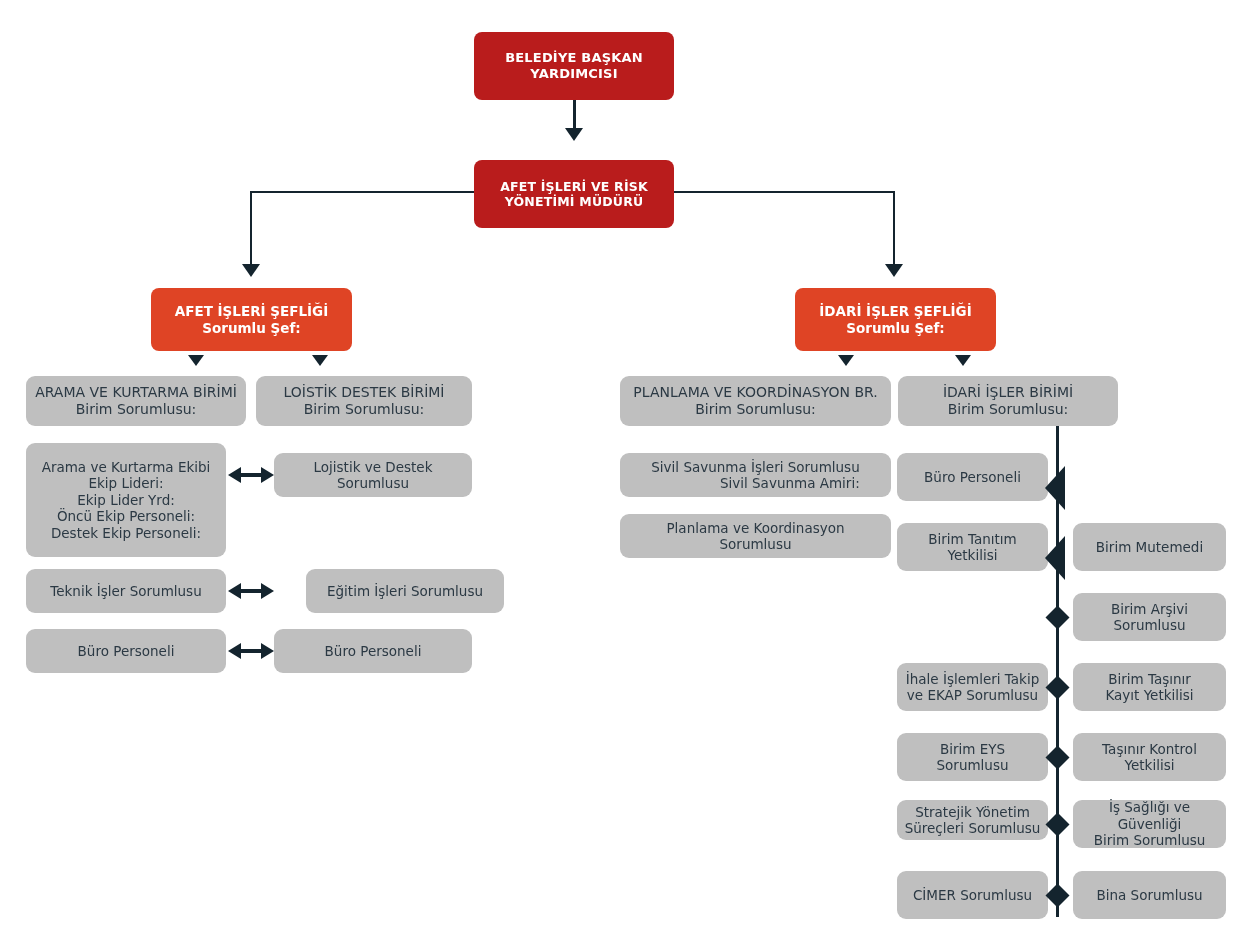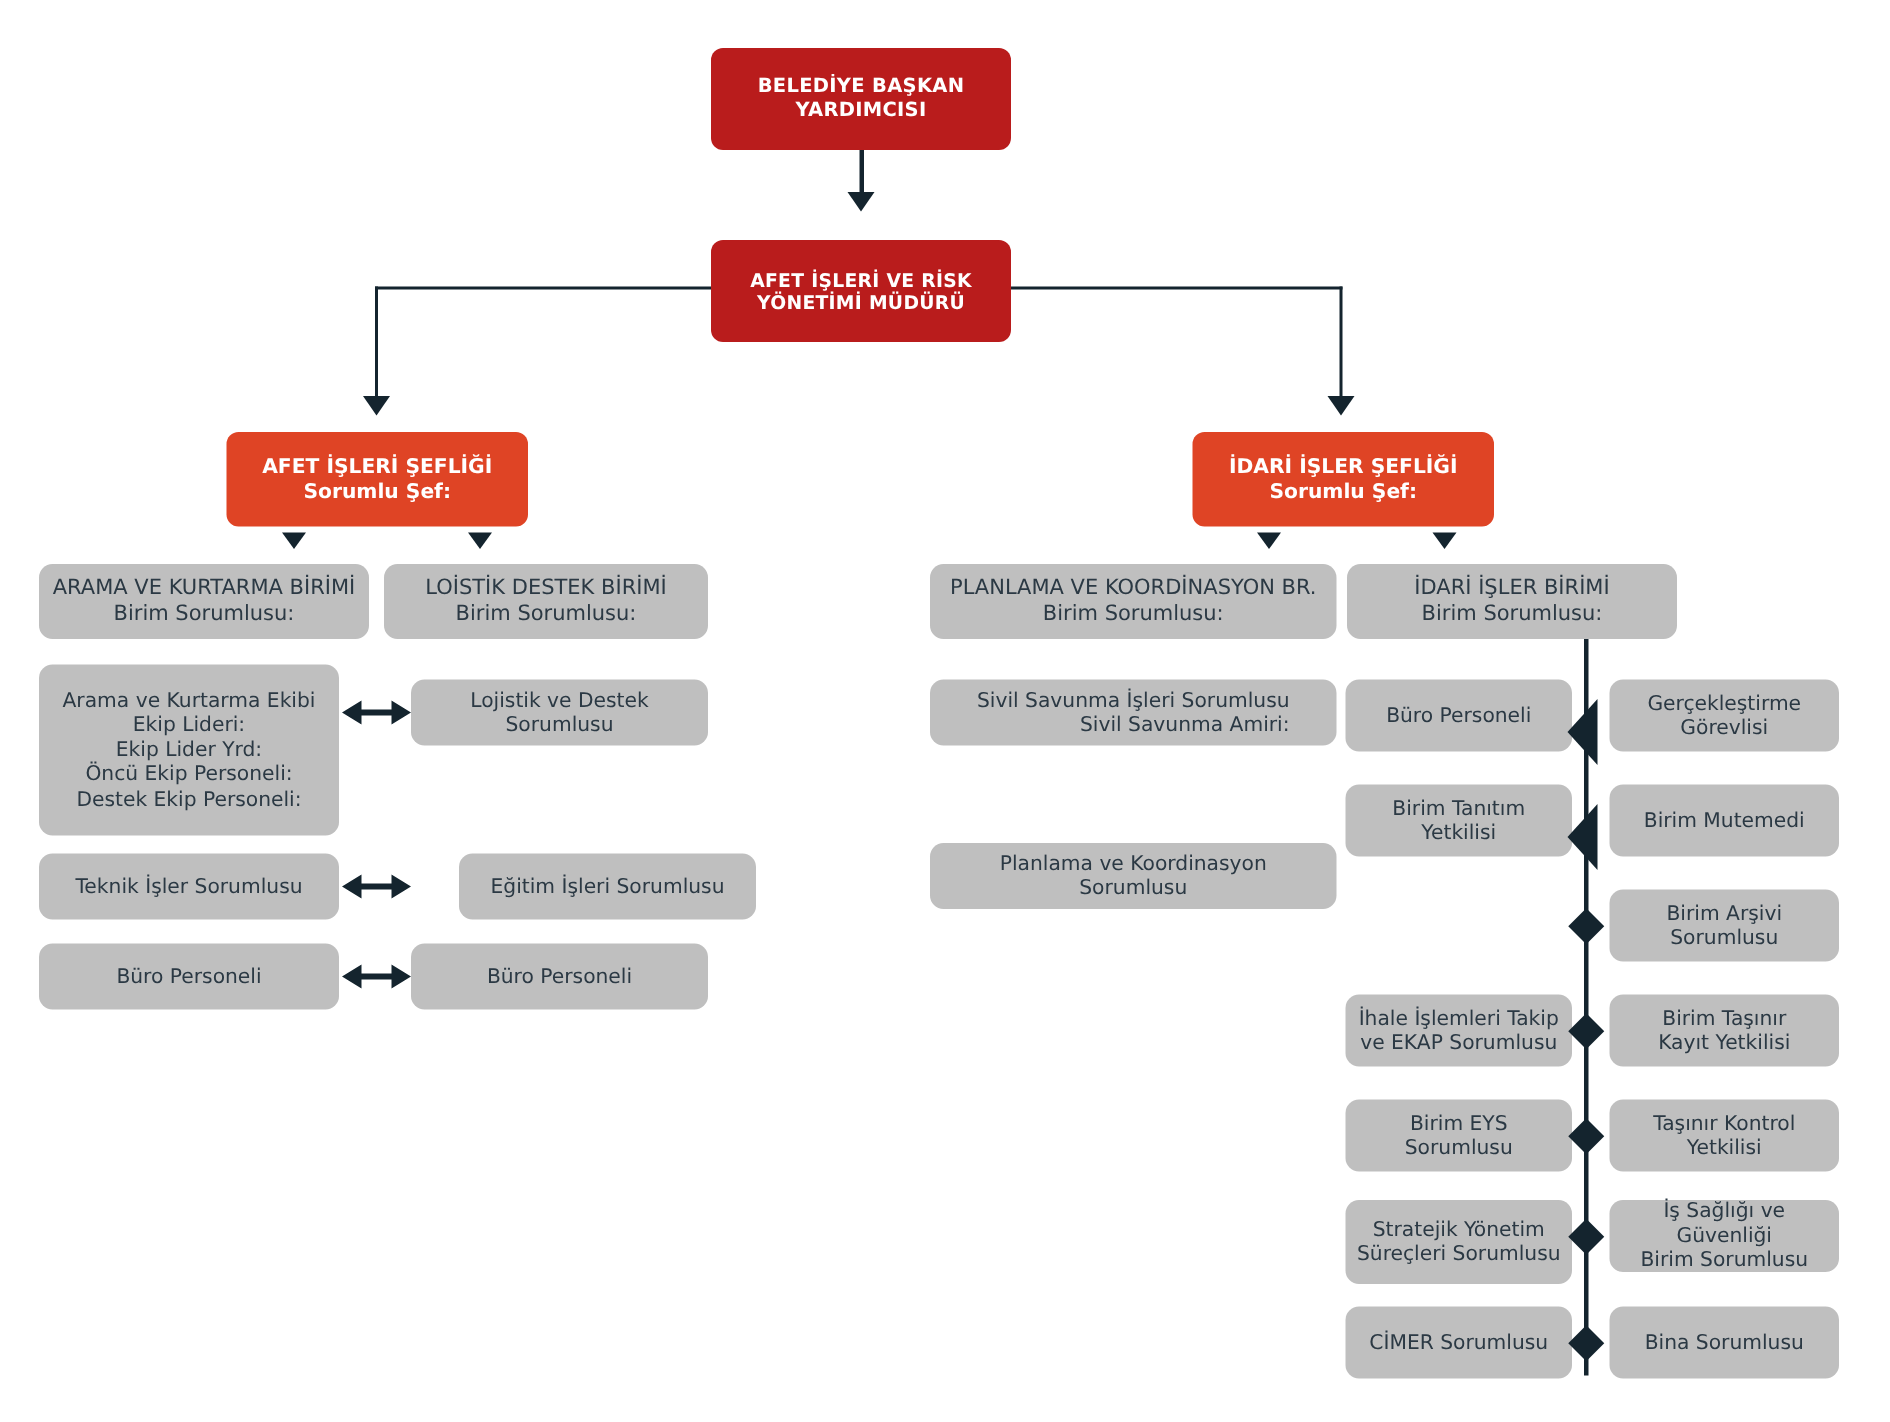--- a/index.html
+++ b/index.html
@@ -165,38 +165,36 @@
   <svg class="biarrow" style="left:228px; top:581px; width:46px; height:20px;" viewBox="0 0 46 20">
     <path d="M0 10 L13 2 L13 8 L33 8 L33 2 L46 10 L33 18 L33 12 L13 12 L13 18 Z" fill="#14242e"></path>
   </svg>
   <svg class="biarrow" style="left:228px; top:641px; width:46px; height:20px;" viewBox="0 0 46 20">
     <path d="M0 10 L13 2 L13 8 L33 8 L33 2 L46 10 L33 18 L33 12 L13 12 L13 18 Z" fill="#14242e"></path>
   </svg>
 
   <div class="box gray small" style="left:620px; top:453px; width:271px; height:44px;text-align:right;">Sivil Savunma İşleri Sorumlusu
 Sivil Savunma Amiri:</div>
 
-  <div class="box gray small" style="left:620px; top:514px; width:271px; height:44px;margin-top:48px;">Planlama ve Koordinasyon
+  <div class="box gray small" style="left:620px; top:514px; width:271px; height:44px;">Planlama ve Koordinasyon
 Sorumlusu</div>
 
   <div class="vline" style="left:1056px; top:426px; width:3px; height:491px;"></div>
 
   <div class="box gray small" style="left:897px; top:453px; width:151px; height:48px;">Büro Personeli</div>
   <div class="box gray small" style="left:897px; top:523px; width:151px; height:48px;">Birim Tanıtım
 Yetkilisi</div>
   <div class="box gray small" style="left:897px; top:663px; width:151px; height:48px;">İhale İşlemleri Takip
 ve EKAP Sorumlusu</div>
   <div class="box gray small" style="left:897px; top:733px; width:151px; height:48px;">Birim EYS
 Sorumlusu</div>
-  <div class="box gray small" style="left:897px; top:800px; width:151px; height:56px;">Stratejik Yönetim
+  <div class="box gray small" style="left:897px; top:800px; width:151px; height:40px;">Stratejik Yönetim
 Süreçleri Sorumlusu</div>
   <div class="box gray small" style="left:897px; top:871px; width:151px; height:48px;">CİMER Sorumlusu</div>
 
-  <div class="box gray small" style="left:1073px; top:453px; width:153px; height:48px;">Gerçekleştirme
-Görevlisi</div>
   <div class="box gray small" style="left:1073px; top:523px; width:153px; height:48px;">Birim Mutemedi</div>
   <div class="box gray small" style="left:1073px; top:593px; width:153px; height:48px;">Birim Arşivi
 Sorumlusu</div>
   <div class="box gray small" style="left:1073px; top:663px; width:153px; height:48px;">Birim Taşınır
 Kayıt Yetkilisi</div>
   <div class="box gray small" style="left:1073px; top:733px; width:153px; height:48px;">Taşınır Kontrol
 Yetkilisi</div>
   <div class="box gray small" style="left:1073px; top:800px; width:153px; height:48px;">İş Sağlığı ve Güvenliği
 Birim Sorumlusu</div>
   <div class="box gray small" style="left:1073px; top:871px; width:153px; height:48px;">Bina Sorumlusu</div>

